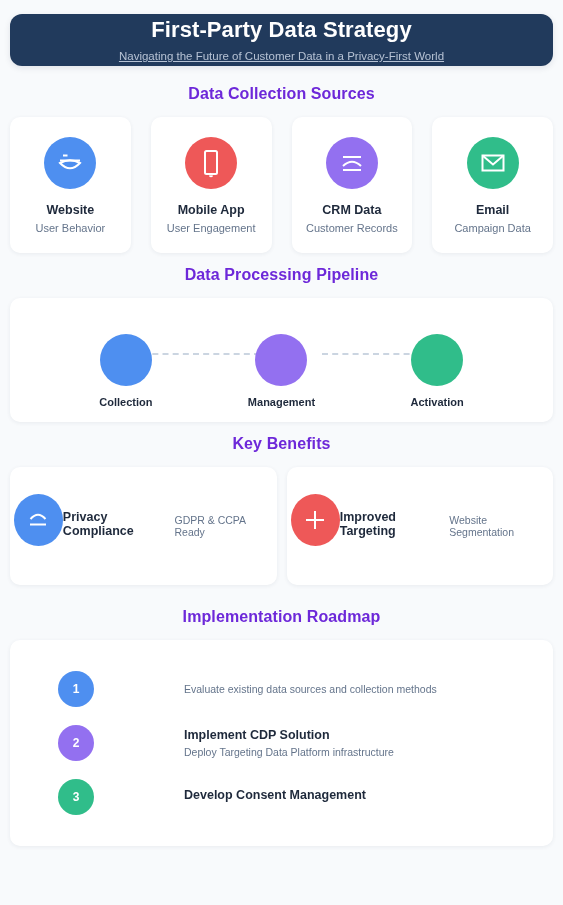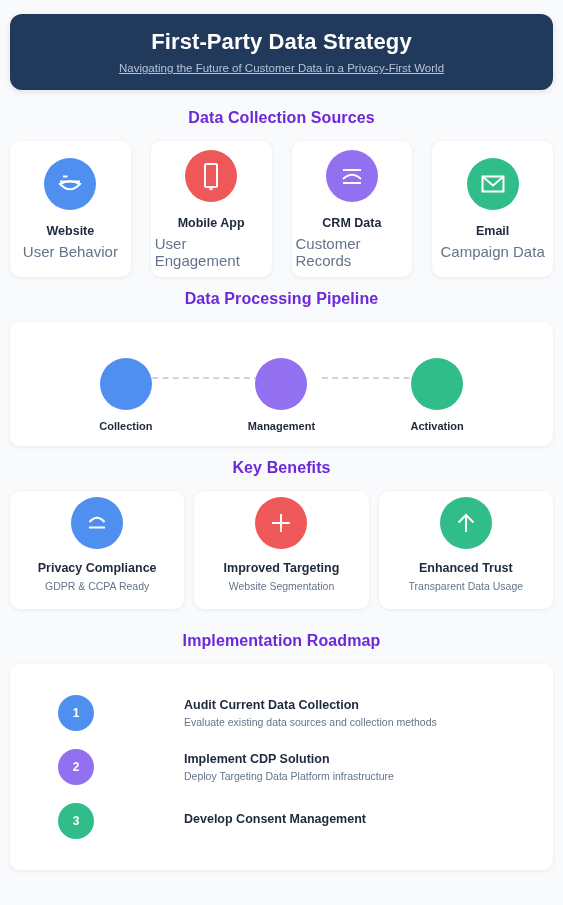--- a/index.html
+++ b/index.html
@@ -22,21 +22,21 @@
     height: 905px;
     position: relative;
     padding: 0 10px;
   }
 
   
   .header {
     margin: 14px 0 0 0;
     background: #213a5c;
     border-radius: 12px;
-    height: 76px;
+    height: 52px;
     display: flex;
     flex-direction: column;
     align-items: center;
     justify-content: center;
     box-shadow: 0 2px 6px rgba(15, 30, 55, 0.10);
   }
   .header-title {
     color: #ffffff;
     font-size: 22px;
     font-weight: bold;
@@ -95,21 +95,21 @@
     justify-content: center;
     margin-bottom: 14px;
   }
   .src-title {
     font-size: 12.5px;
     font-weight: bold;
     color: #1e293b;
     margin-bottom: 5px;
   }
   .src-sub {
-    font-size: 15px;
+    font-size: 11px;
     color: #64748b;
   }
 
   
   .pipeline-card {
     margin-top: 14px;
     height: 124px;
     position: relative;
   }
   .pipeline-inner {
@@ -163,21 +163,21 @@
   
   .benefits-row {
     margin-top: 14px;
     display: flex;
     gap: 10px;
   }
   .benefit-card {
     flex: 1;
     height: 118px;
     display: flex;
-    flex-direction: column;
+    flex-direction: row;
     align-items: center;
     justify-content: flex-start;
     padding: 6px 4px;
   }
   .ben-icon {
     width: 52px;
     height: 52px;
     border-radius: 50%;
     display: flex;
     align-items: center;
@@ -342,41 +342,30 @@
       <div class="ben-icon" style="background:#ee5858">
         <svg width="30" height="30" viewBox="0 0 30 30">
           <rect x="14" y="6" width="2" height="18" fill="#ffffff"></rect>
           <rect x="6" y="14" width="18" height="2" fill="#ffffff"></rect>
         </svg>
       </div>
       <div class="ben-title">Improved Targeting</div>
       <div class="ben-sub">Website Segmentation</div>
     </div>
 
-    <div class="card benefit-card">
-      <div class="ben-icon" style="background:#30bd8a">
-        <svg width="30" height="30" viewBox="0 0 30 30">
-          <rect x="14" y="7" width="2" height="17" fill="#ffffff"></rect>
-          <path d="M7.5 14.5 L15 7 L22.5 14.5" fill="none" stroke="#ffffff" stroke-width="2"></path>
-        </svg>
-      </div>
-      <div class="ben-title">Enhanced Trust</div>
-      <div class="ben-sub">Transparent Data Usage</div>
-    </div>
 
   </div>
 
   <div class="section-heading sh-roadmap">Implementation Roadmap</div>
 
   <div class="card roadmap-card">
 
     <div class="road-step">
       <div class="step-badge" style="background:#4e8ff0">1</div>
       <div class="step-text">
-        <div class="step-title">Audit Current Data Collection</div>
         <div class="step-desc">Evaluate existing data sources and collection methods</div>
       </div>
     </div>
 
     <div class="road-step">
       <div class="step-badge" style="background:#9370f0">2</div>
       <div class="step-text">
         <div class="step-title">Implement CDP Solution</div>
         <div class="step-desc">Deploy Targeting Data Platform infrastructure</div>
       </div>

